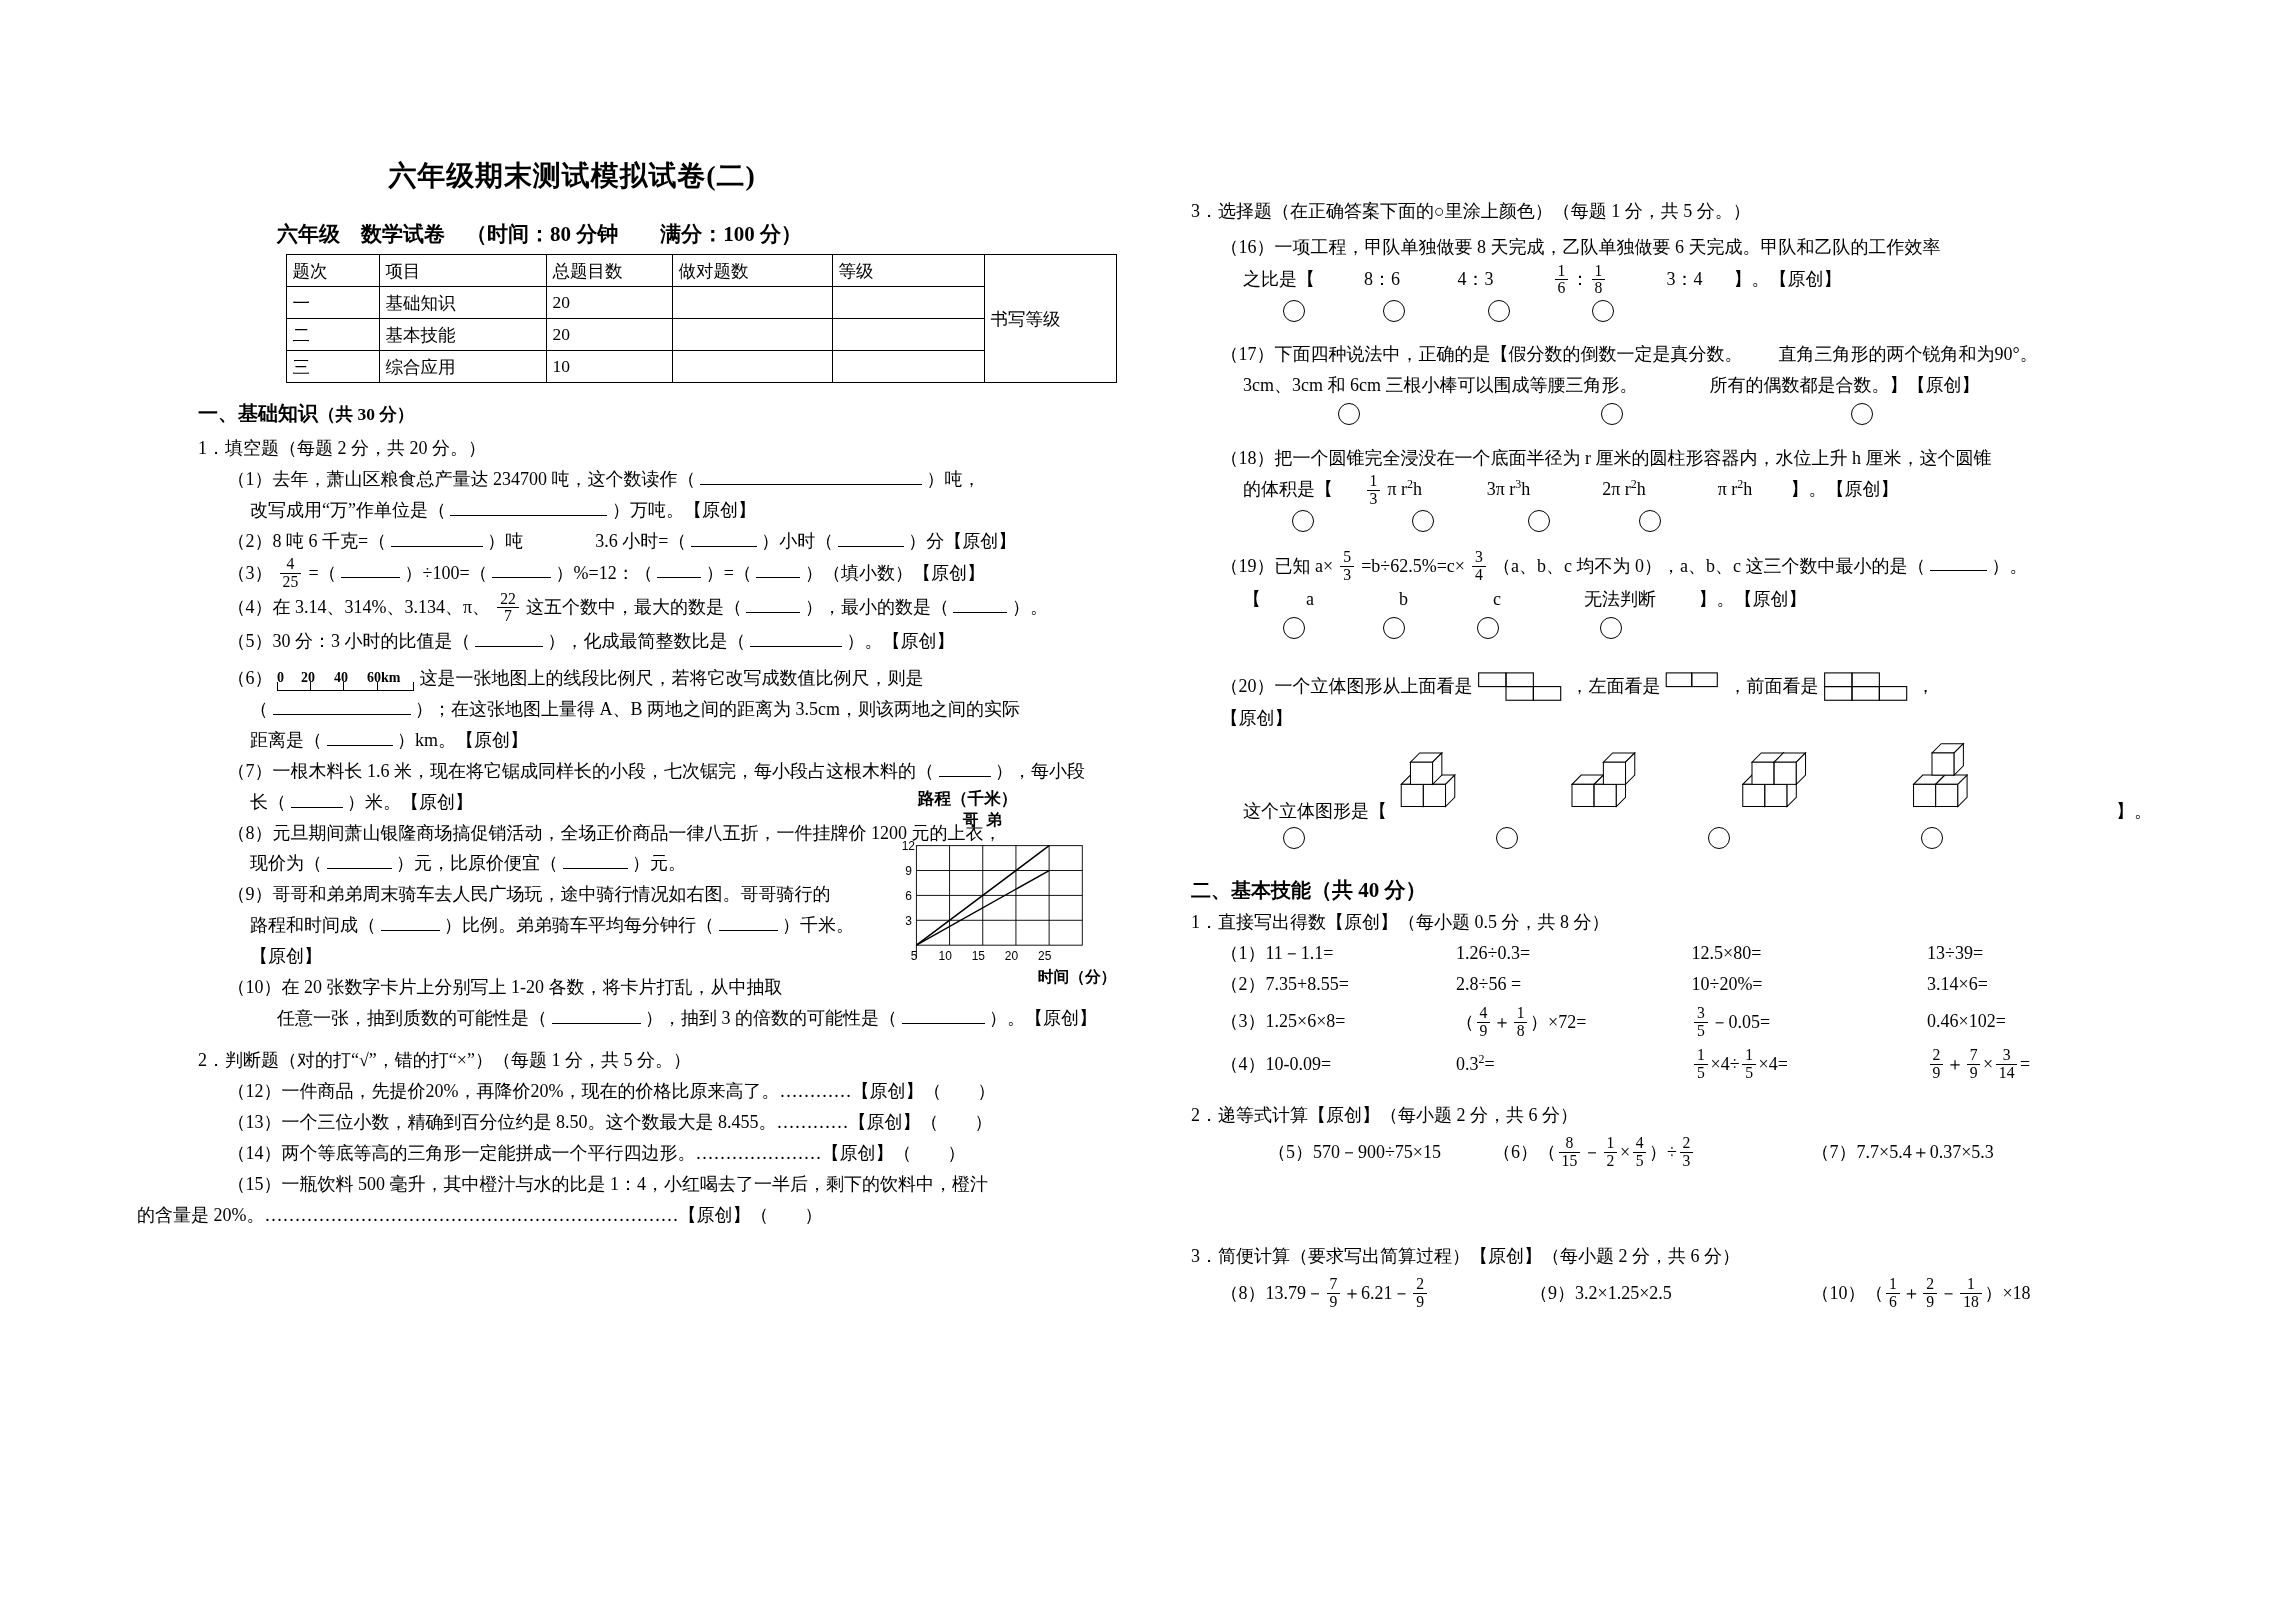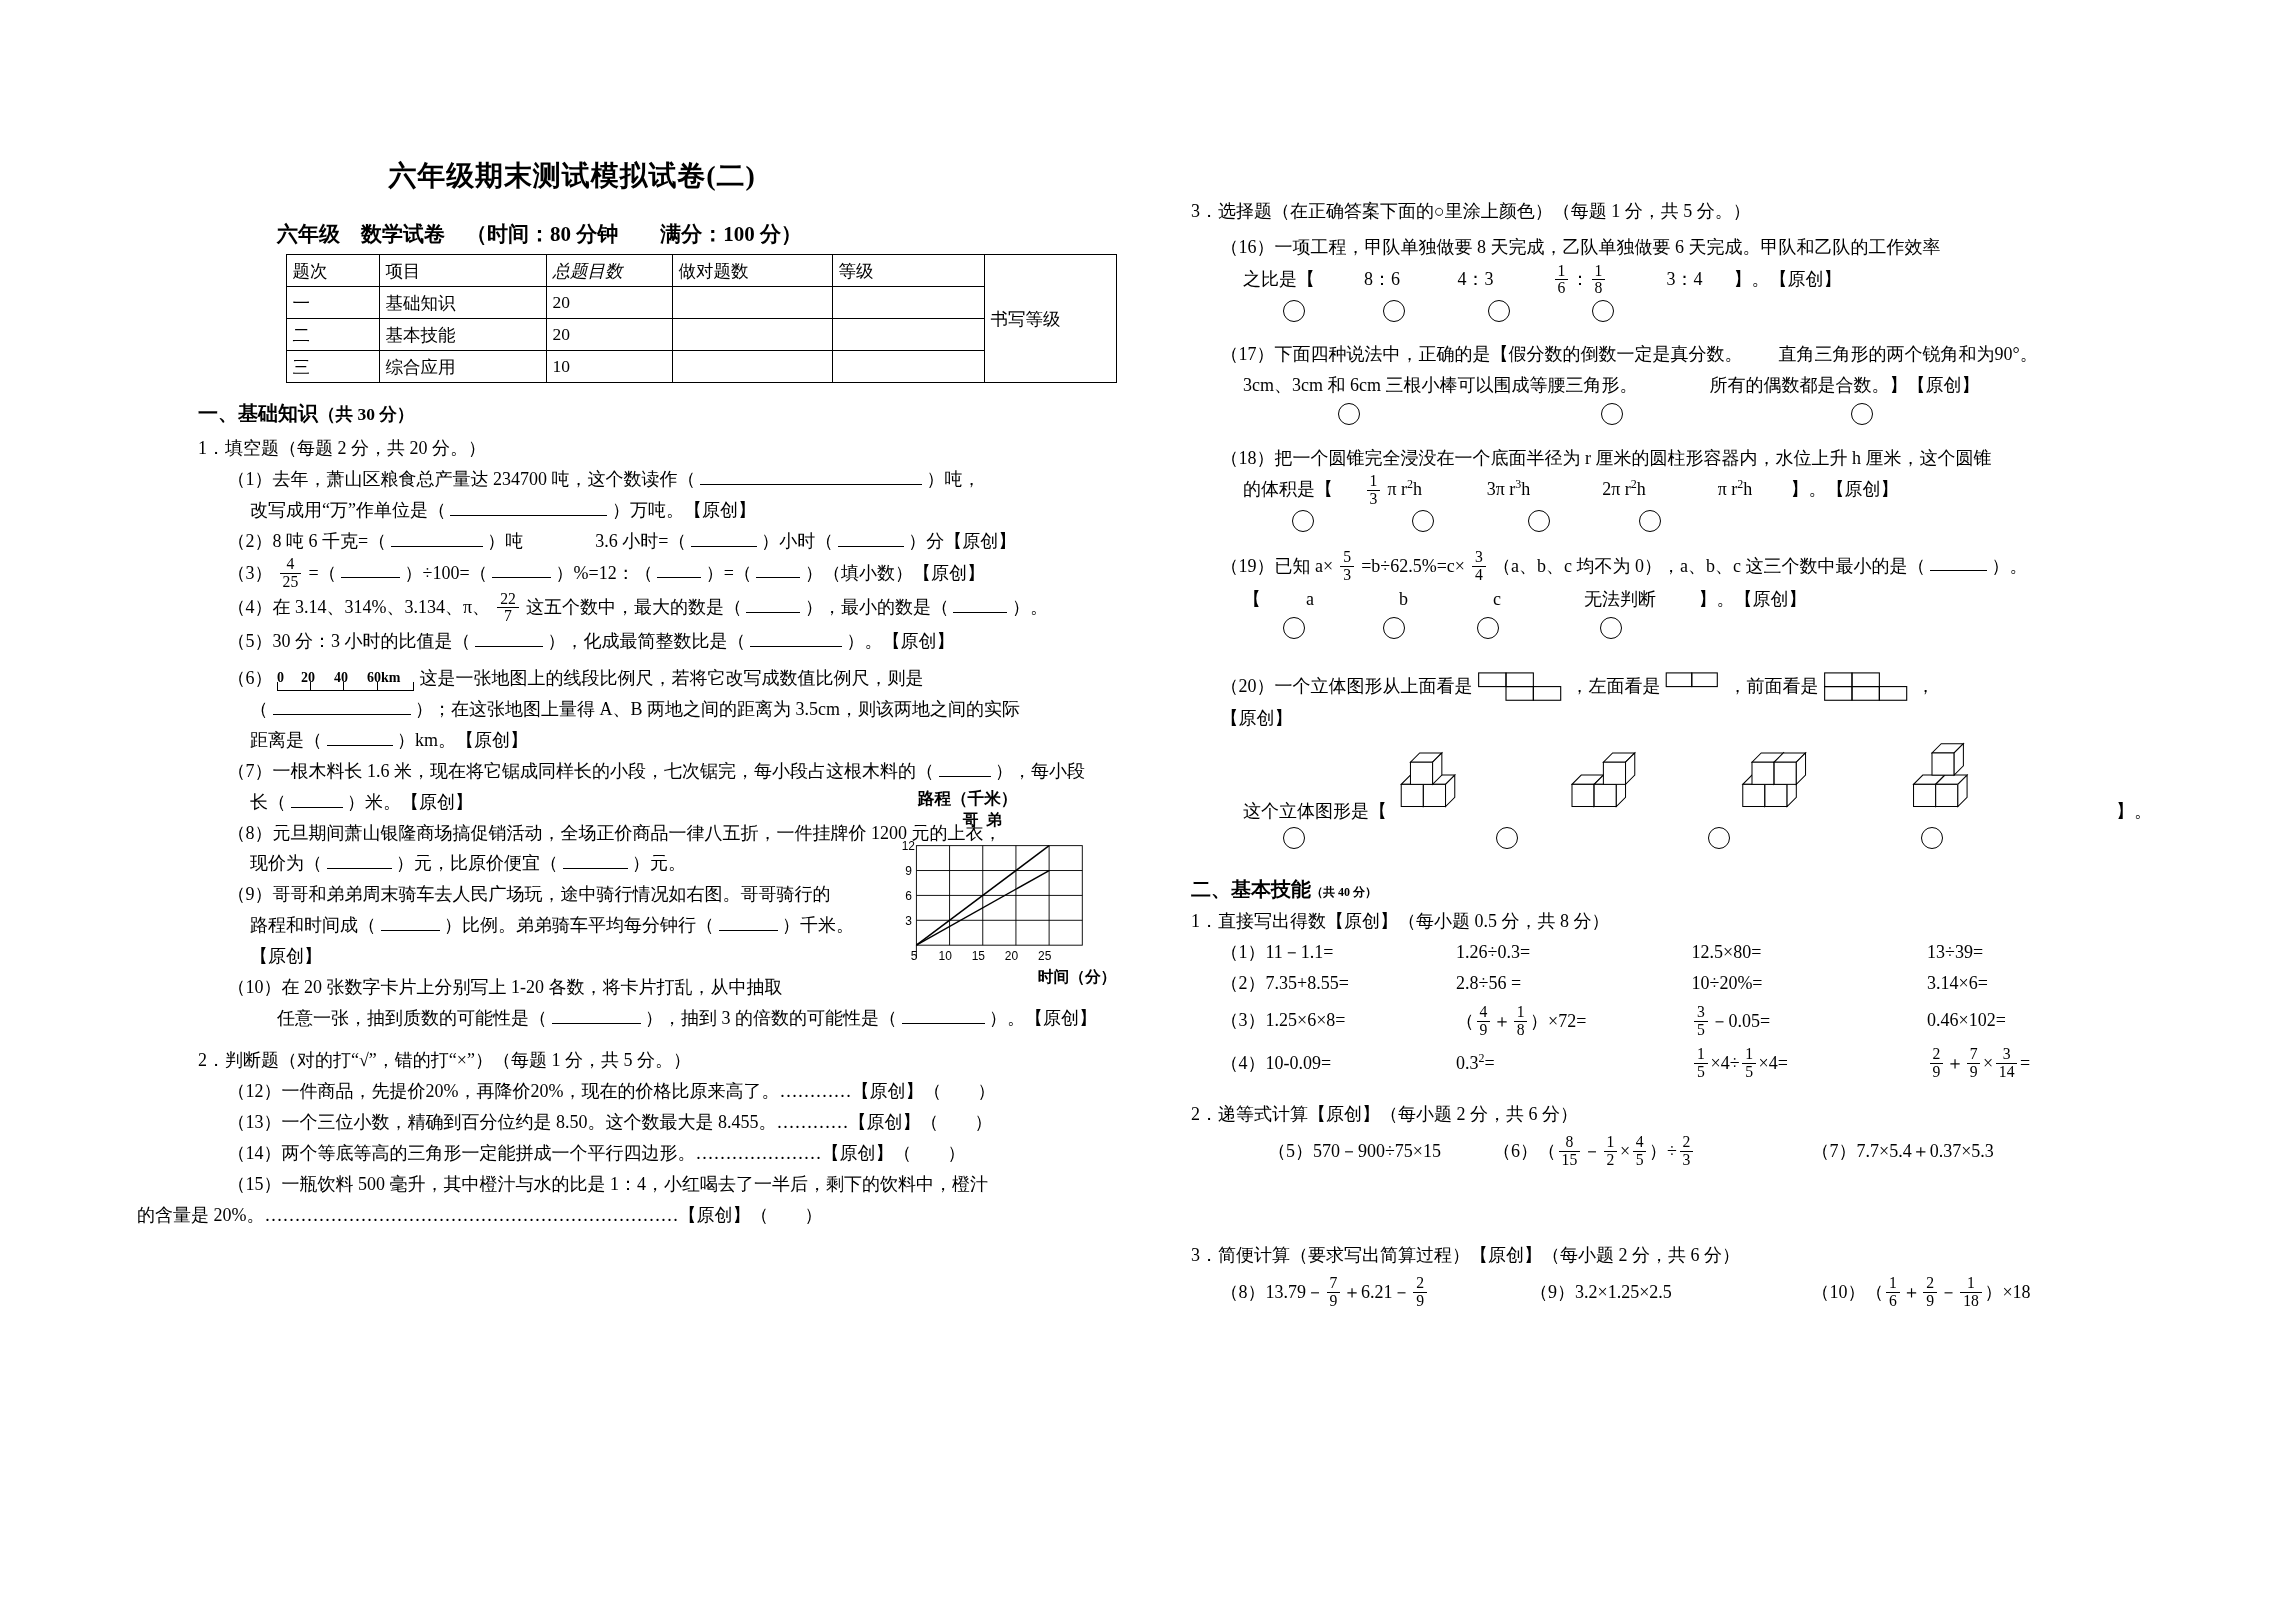--- a/index.html
+++ b/index.html
@@ -25,21 +25,21 @@
   .col-left{ position:absolute; left:198px; top:0; width:932px; }
   .col-right{ position:absolute; left:1191px; top:0; width:997px; }
 
   table.score{
     position:absolute; left:286px; top:254px;
     border-collapse:collapse; font-size:17.5px;
   }
   table.score td{
     border:1.4px solid #000; height:31px; padding:0 5.5px;
   }
-  .w1{width:81px;} .w2{width:155px;} .w3{width:114px;font-style:italic;} .w4{width:148px;} .w5{width:140px;} .w6{width:120px;}
+  .w1{width:81px;} .w2{width:155px;} .w3{width:114px;} .w4{width:148px;} .w5{width:140px;} .w6{width:120px;}
 
   .sec-head{ font-size:20px; font-weight:bold; margin-top:9.2px; }
   .q{ font-size:18px; line-height:1.72; }
   .ml{ margin-left:29.5px; }
   .ml2{ margin-left:52px; }
   .ml3{ margin-left:79px; }
   .frac{ display:inline-block; vertical-align:middle; text-align:center; font-size:15.7px; line-height:1.08; margin:0 2.8px; position:relative; top:-0.9px;}
   .frac .num{ display:block; border-bottom:1.3px solid #000; padding:0 2.8px; }
   .frac .den{ display:block; padding:0 2.8px; }
   .sup{ font-size:12px; vertical-align:super; }
@@ -446,21 +446,21 @@
         <span style="vertical-align:bottom;">】。</span>
       </div>
       <div class="q" style="margin-left:55px; margin-top:0;">
         <span style="display:inline-block;width:171px;text-align:left;padding-left:37px;"><span class="circ"></span></span>
         <span style="display:inline-block;width:171px;text-align:left;padding-left:37px;"><span class="circ"></span></span>
         <span style="display:inline-block;width:171px;text-align:left;padding-left:37px;"><span class="circ"></span></span>
         <span style="display:inline-block;width:171px;text-align:left;padding-left:37px;"><span class="circ"></span></span>
       </div>
 
       <div class="sec-head" style="margin-top:16.6px;">
-        <span>二、基本技能</span><span style="font-size:12px;">（共 40 分）</span>
+        <span>二、基本技能</span><span style="font-size:21px;">（共 40 分）</span>
       </div>
       <div class="q" style="margin-top:3.7px;">1．直接写出得数【原创】（每小题 0.5 分，共 8 分）</div>
 
       <div class="q ml">
         <span style="display:inline-block;width:231px;">（1）11－1.1=</span>
         <span style="display:inline-block;width:231px;">1.26÷0.3=</span>
         <span style="display:inline-block;width:231px;">12.5×80=</span>
         <span style="display:inline-block;width:185px;">13÷39=</span>
       </div>
       <div class="q ml">

